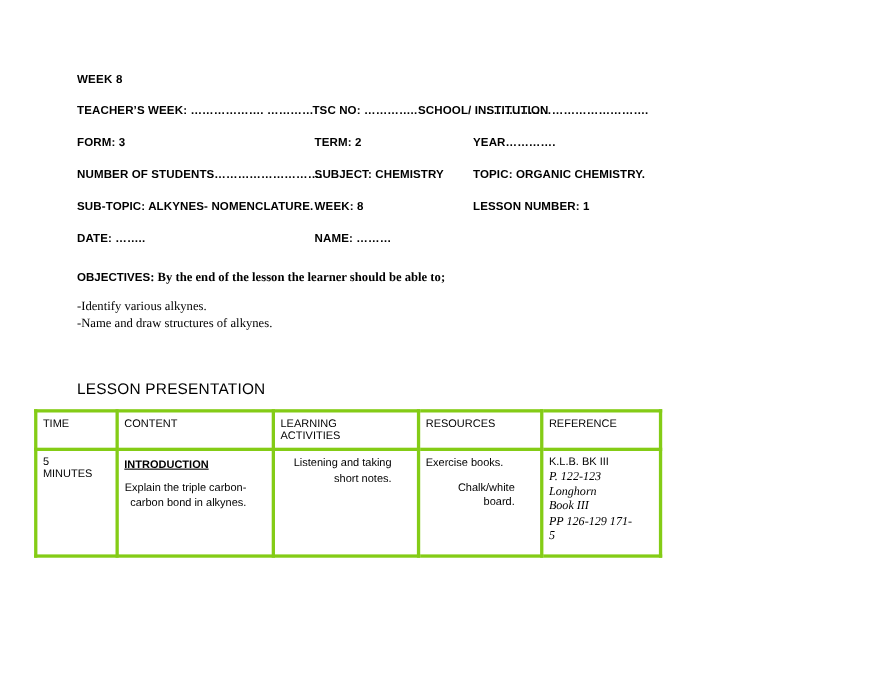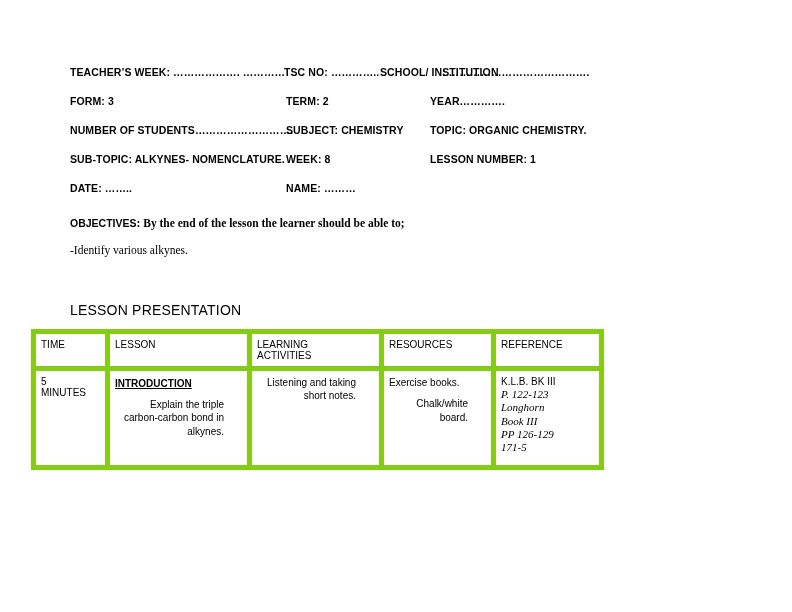--- a/index.html
+++ b/index.html
@@ -78,21 +78,21 @@
     margin-bottom: 11px;
     letter-spacing: 0.2px;
   }
   table.lesson {
     border-collapse: collapse;
     width: 568px;
     table-layout: fixed;
     margin-left: -39px;
   }
   table.lesson th, table.lesson td {
-    border: 5px solid #84cc16;
+    border: 3px solid #84cc16;
     vertical-align: top;
     padding: 5px 23px 5px 5px;
     font-size: 10px;
     font-family: "Liberation Sans", sans-serif;
     font-weight: normal;
     text-align: left;
   }
   table.lesson th {
     height: 14px;
     font-weight: normal;
@@ -133,20 +133,21 @@
     line-height: 1.22;
     margin: 0;
   }
 </style>
 </head>
 <body>
 
 <div class="page">
   <div class="content">
 
+    <div class="week-line">WEEK 8</div>
 
     <div class="hdr-row">
       <span class="c1">TEACHER’S WEEK: ………………. …………</span>
       <span class="c2">TSC NO: …………..</span>
       <span class="c3">SCHOOL/ INSTITUTION</span>
       <span class="c4">: ………………………………….</span>
     </div>
 
     <div class="hdr-row">
       <span class="c1">FORM: 3</span>
@@ -169,35 +170,36 @@
     <div class="hdr-row">
       <span class="c1">DATE: ……..</span>
       <span class="c2b">NAME: ………</span>
     </div>
 
     <div class="objectives">
       <span class="lbl">OBJECTIVES</span><span class="txt">: By the end of the lesson the learner should be able to;</span>
     </div>
 
     <div class="obj-item">-Identify various alkynes.</div>
+    <div class="obj-item">-Name and draw structures of alkynes.</div>
 
     <div class="lesson-presentation">LESSON PRESENTATION</div>
 
     <table class="lesson">
       <colgroup>
         <col class="col-time">
         <col class="col-content">
         <col class="col-activities">
         <col class="col-resources">
         <col class="col-reference">
       </colgroup>
       <thead>
         <tr>
           <th>TIME</th>
-          <th>LESSON</th>
+          <th>CONTENT</th>
           <th>LEARNING ACTIVITIES</th>
           <th>RESOURCES</th>
           <th>REFERENCE</th>
         </tr>
       </thead>
       <tbody>
         <tr>
           <td class="body-cell cell-time">5 MINUTES</td>
           <td class="body-cell">
             <div class="intro-title">INTRODUCTION</div>

